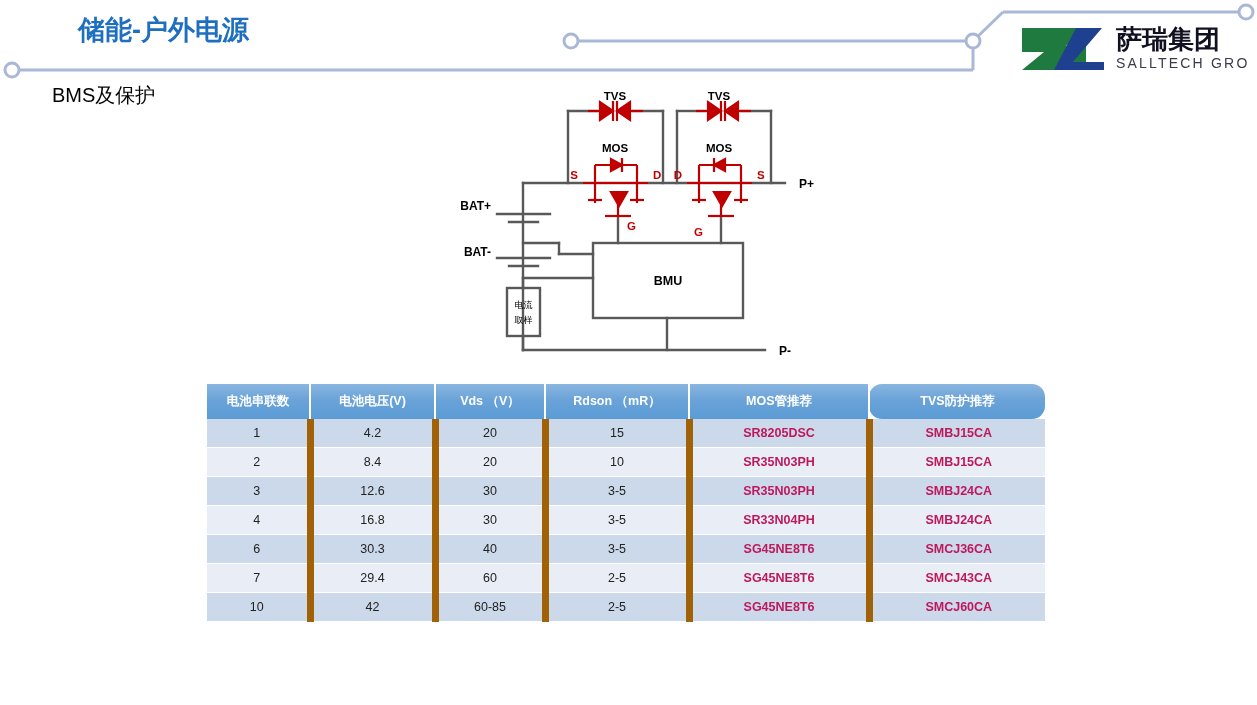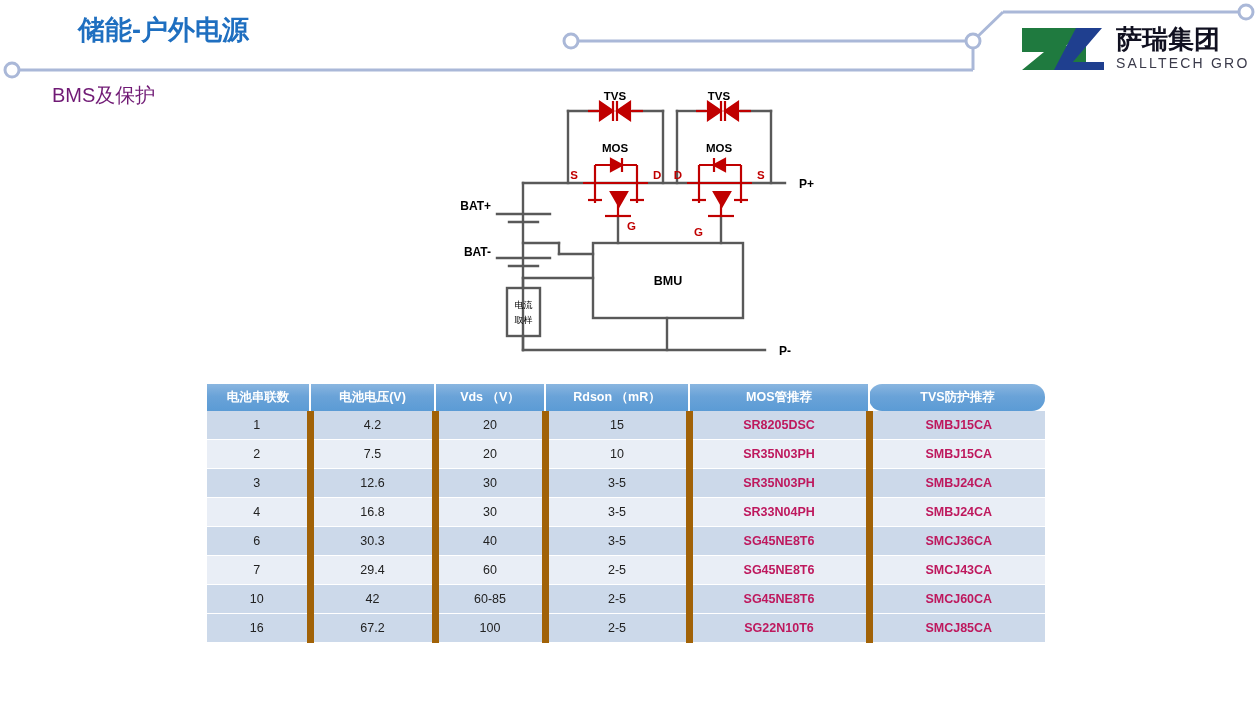--- a/index.html
+++ b/index.html
@@ -11,35 +11,35 @@
   }
   
   #header-decoration{position:absolute;left:0;top:0;width:1257px;height:90px;pointer-events:none;}
   #slide-title{
     position:absolute;left:30px;top:12px;
     font-size:27px;font-weight:bold;color:#1f6fc0;
     letter-spacing:0px;white-space:nowrap;margin-left:48px;
   }
   #slide-subtitle{
     position:absolute;left:52px;top:82px;
-    font-size:20px;color:#701a75;white-space:nowrap;
+    font-size:20px;color:#000000;white-space:nowrap;
   }
   
   #brand-logo{position:absolute;left:1014px;top:20px;width:235px;height:58px;}
   
   #circuit-diagram{position:absolute;left:455px;top:88px;width:420px;height:285px;}
   
   #spec-table{
     position:absolute;left:207px;top:384px;width:838px;
     border-collapse:collapse;table-layout:fixed;
   }
   #spec-table th{
     background:linear-gradient(to bottom,#8ab6e0 0%,#6aa3d8 45%,#5b9bd5 100%);
     color:#ffffff;font-size:12.5px;font-weight:bold;
-    height:27px;line-height:27px;padding:0;text-align:center;
+    height:35px;line-height:27px;padding:0;text-align:center;
     border-left:2px solid #ffffff;border-right:2px solid #ffffff;
     white-space:nowrap;
   }
   #spec-table th:first-child{border-left:none;}
   #spec-table th:last-child{border-right:none;border-radius:13px;}
   #spec-table td{
     height:28px;padding:0;text-align:center;font-size:12.5px;color:#222222;
     border-left:7px solid #a16207;border-right:2px solid #ffffff;
     border-bottom:1px solid #ffffff;white-space:nowrap;
   }
@@ -225,21 +225,21 @@
     <tr class="row-odd">
       <td>1</td>
       <td>4.2</td>
       <td>20</td>
       <td>15</td>
       <td class="part-cell">SR8205DSC</td>
       <td class="part-cell">SMBJ15CA</td>
     </tr>
     <tr class="row-even">
       <td>2</td>
-      <td>7.5</td>
+      <td>8.4</td>
       <td>20</td>
       <td>10</td>
       <td class="part-cell">SR35N03PH</td>
       <td class="part-cell">SMBJ15CA</td>
     </tr>
     <tr class="row-odd">
       <td>3</td>
       <td>12.6</td>
       <td>30</td>
       <td>3-5</td>
@@ -271,22 +271,14 @@
       <td class="part-cell">SMCJ43CA</td>
     </tr>
     <tr class="row-odd">
       <td>10</td>
       <td>42</td>
       <td>60-85</td>
       <td>2-5</td>
       <td class="part-cell">SG45NE8T6</td>
       <td class="part-cell">SMCJ60CA</td>
     </tr>
-    <tr class="row-odd">
-      <td>16</td>
-      <td>67.2</td>
-      <td>100</td>
-      <td>2-5</td>
-      <td class="part-cell">SG22N10T6</td>
-      <td class="part-cell">SMCJ85CA</td>
-    </tr>
   </tbody>
 </table>
 
 </body></html>

